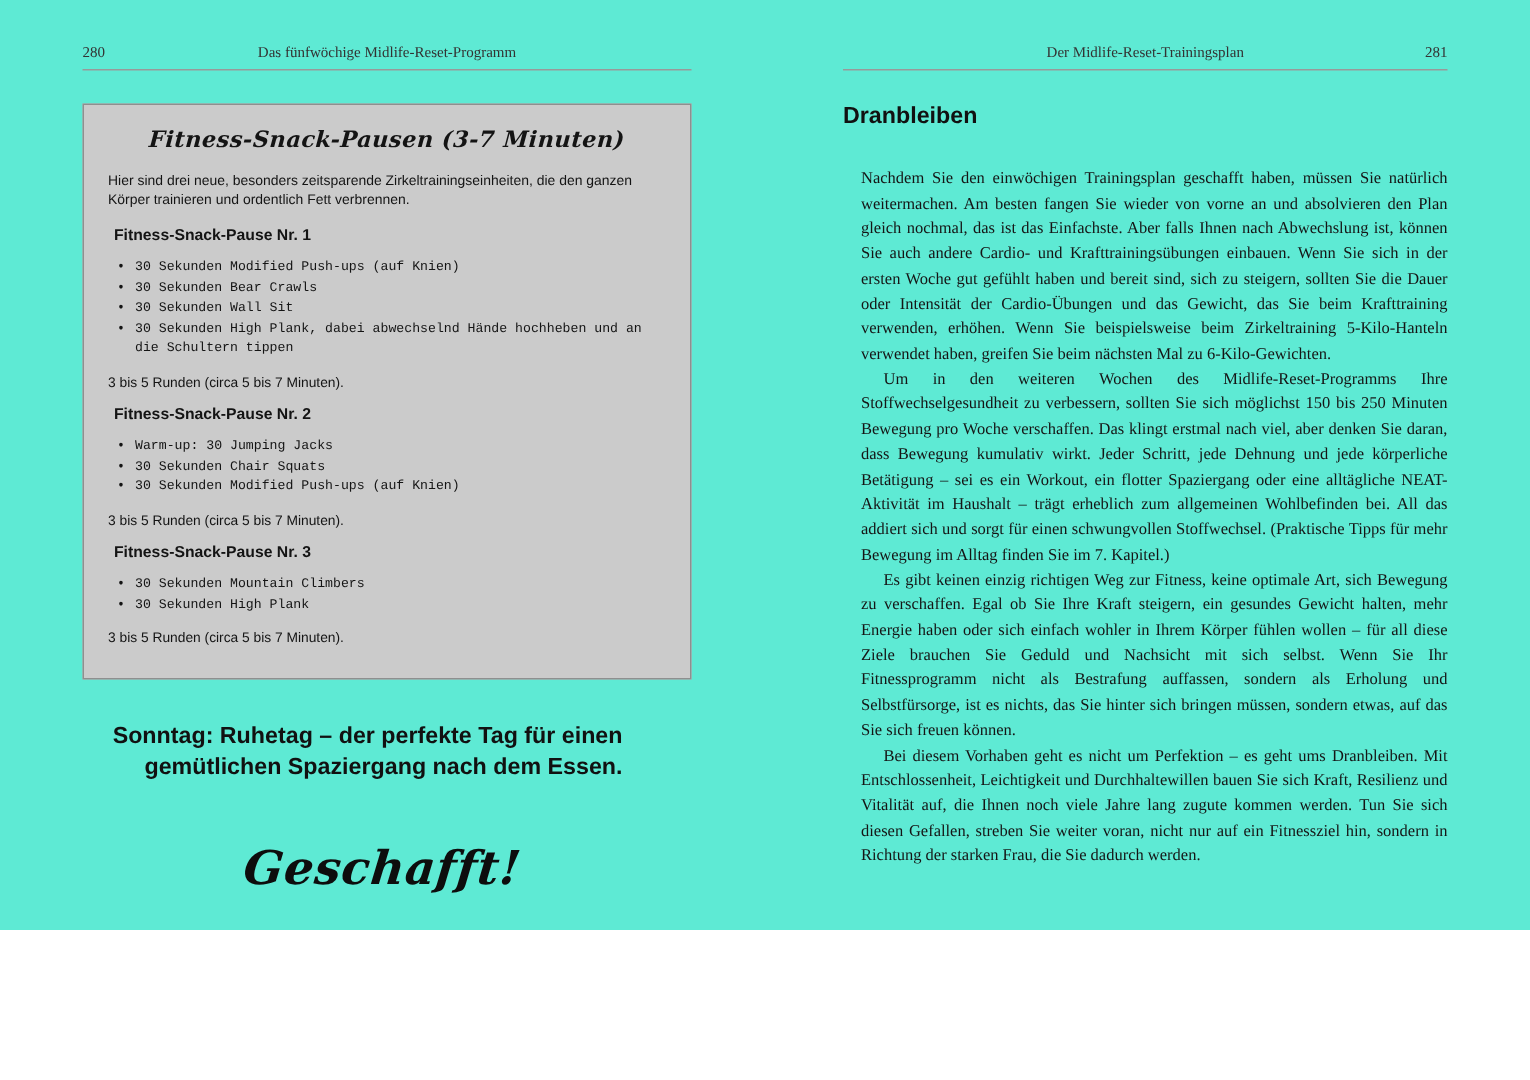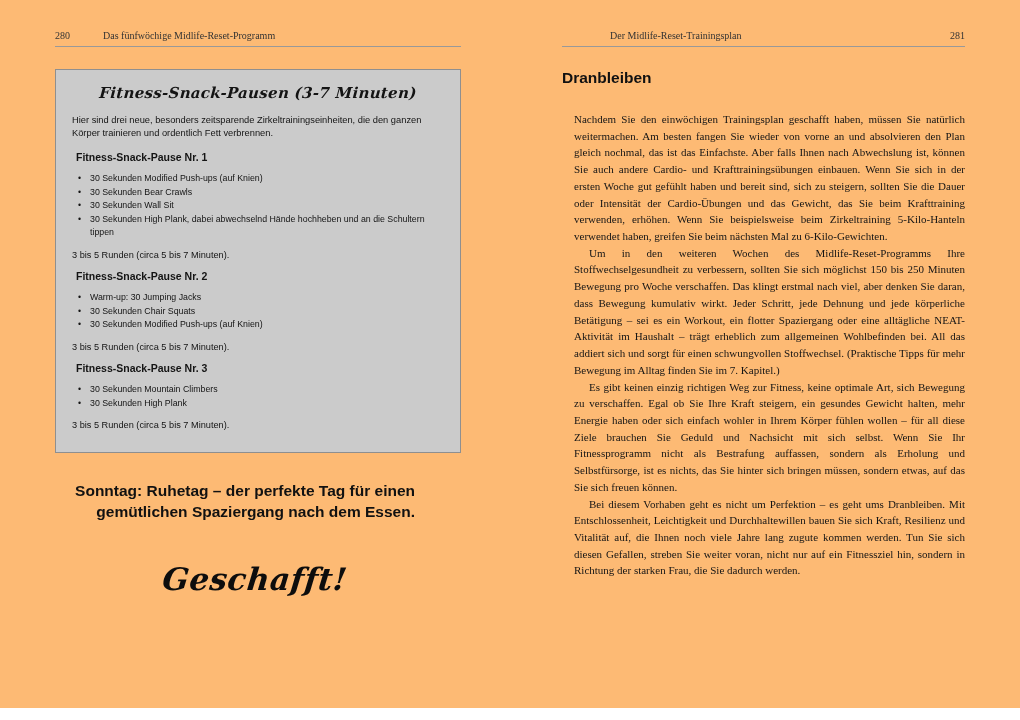--- a/index.html
+++ b/index.html
@@ -1,36 +1,36 @@
 <!DOCTYPE html>
 <html><head>
 <meta charset="utf-8">
 <style>
   * { margin: 0; padding: 0; box-sizing: border-box; }
   html, body { background: #ffffff; }
   .spread {
     position: relative;
     width: 1020px;
-    height: 708px;
-    background: #fdba74;
+    height: 620px;
+    background: #5eead4;
     color: #1c1c1c;
     font-family: "Liberation Serif", serif;
     overflow: hidden;
   }
   
   .running-head {
     display: flex;
     align-items: baseline;
     font-size: 10px;
     color: #333;
     border-bottom: 0.8px solid #999;
     padding-bottom: 5px;
   }
   .running-head .folio { width: 48px; }
-  .running-head .head-title { flex: 1; }
+  .running-head .head-title { flex: 1; text-align: center; }
   .running-head .folio.right { text-align: right; }
 
   
   .page-left {
     position: absolute;
     left: 55px;
     top: 30px;
     width: 406px;
   }
   .gray-box {
@@ -54,21 +54,21 @@
   .box-intro {
     font-size: 9.3px;
     line-height: 1.45;
     margin-bottom: 8px;
   }
   .box-section-heading {
     font-weight: 700;
     font-size: 10.5px;
     margin: 10px 0 9px 4px;
   }
-  .box-bullets { list-style: none; margin: 0 0 10px 6px; }
+  .box-bullets { list-style: none; margin: 0 0 10px 6px; font-family: Liberation Mono, monospace; }
   .box-bullets li {
     font-size: 8.8px;
     line-height: 1.55;
     padding-left: 12px;
     position: relative;
   }
   .box-bullets li::before {
     content: "•";
     position: absolute;
     left: 0;

